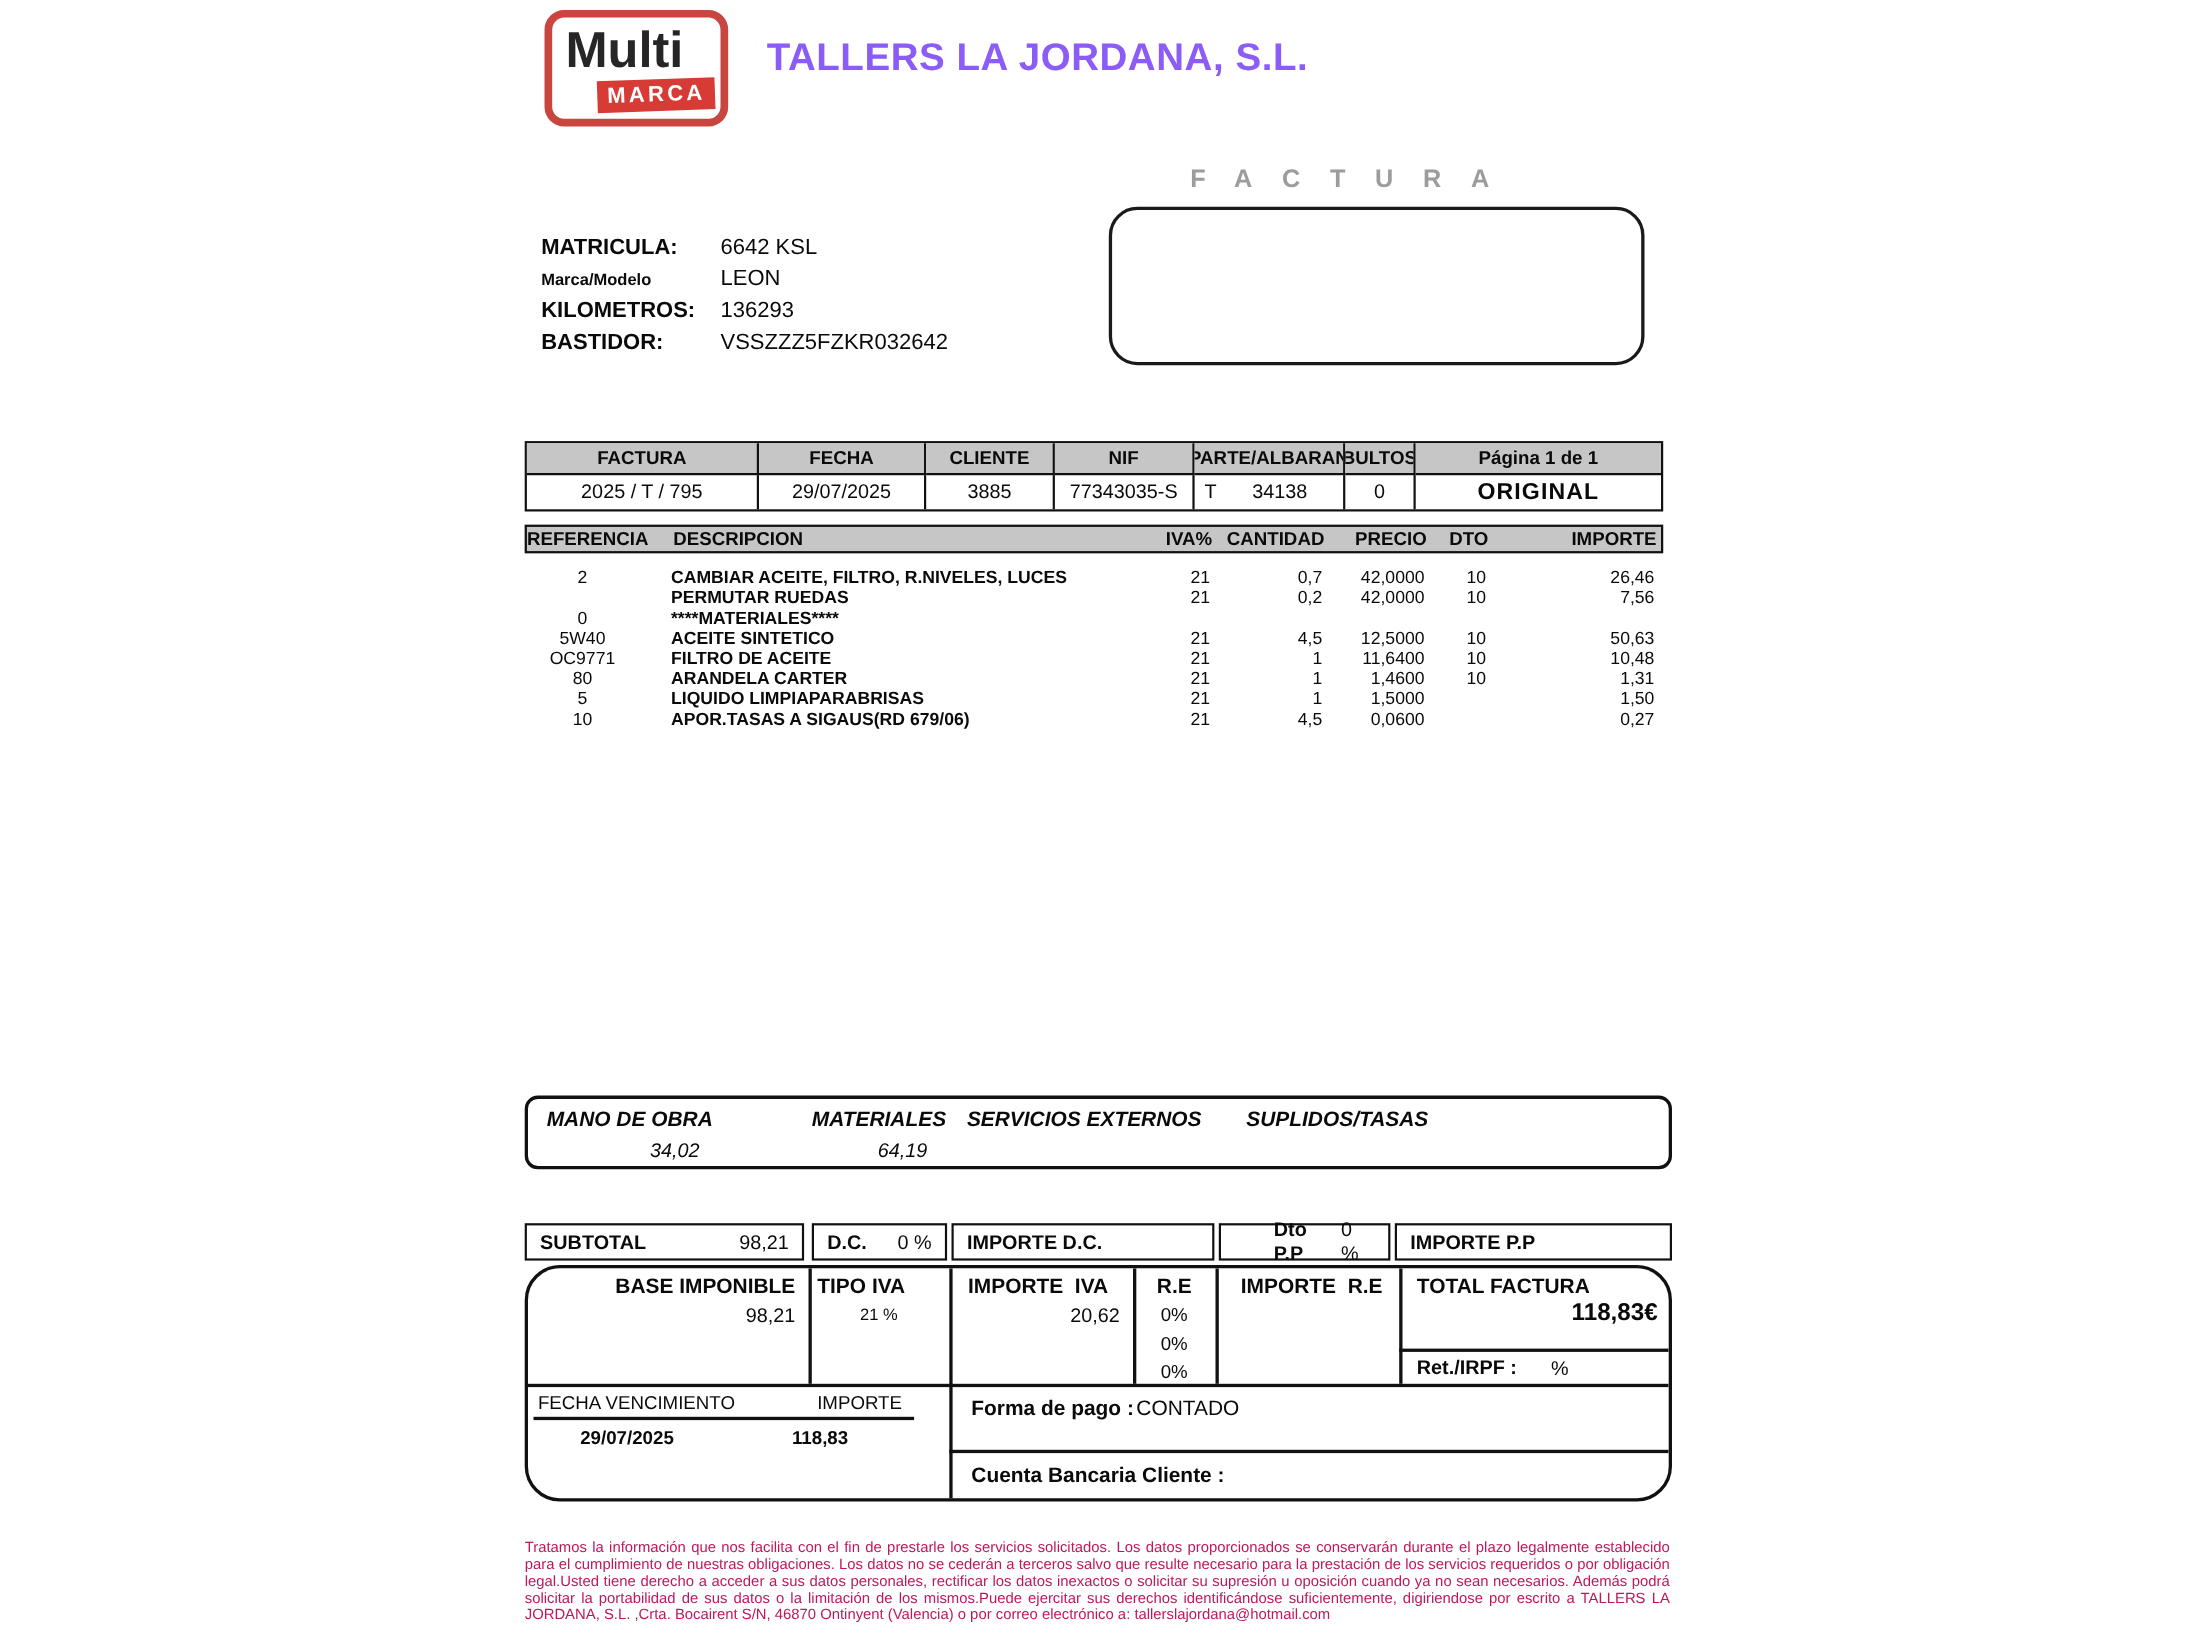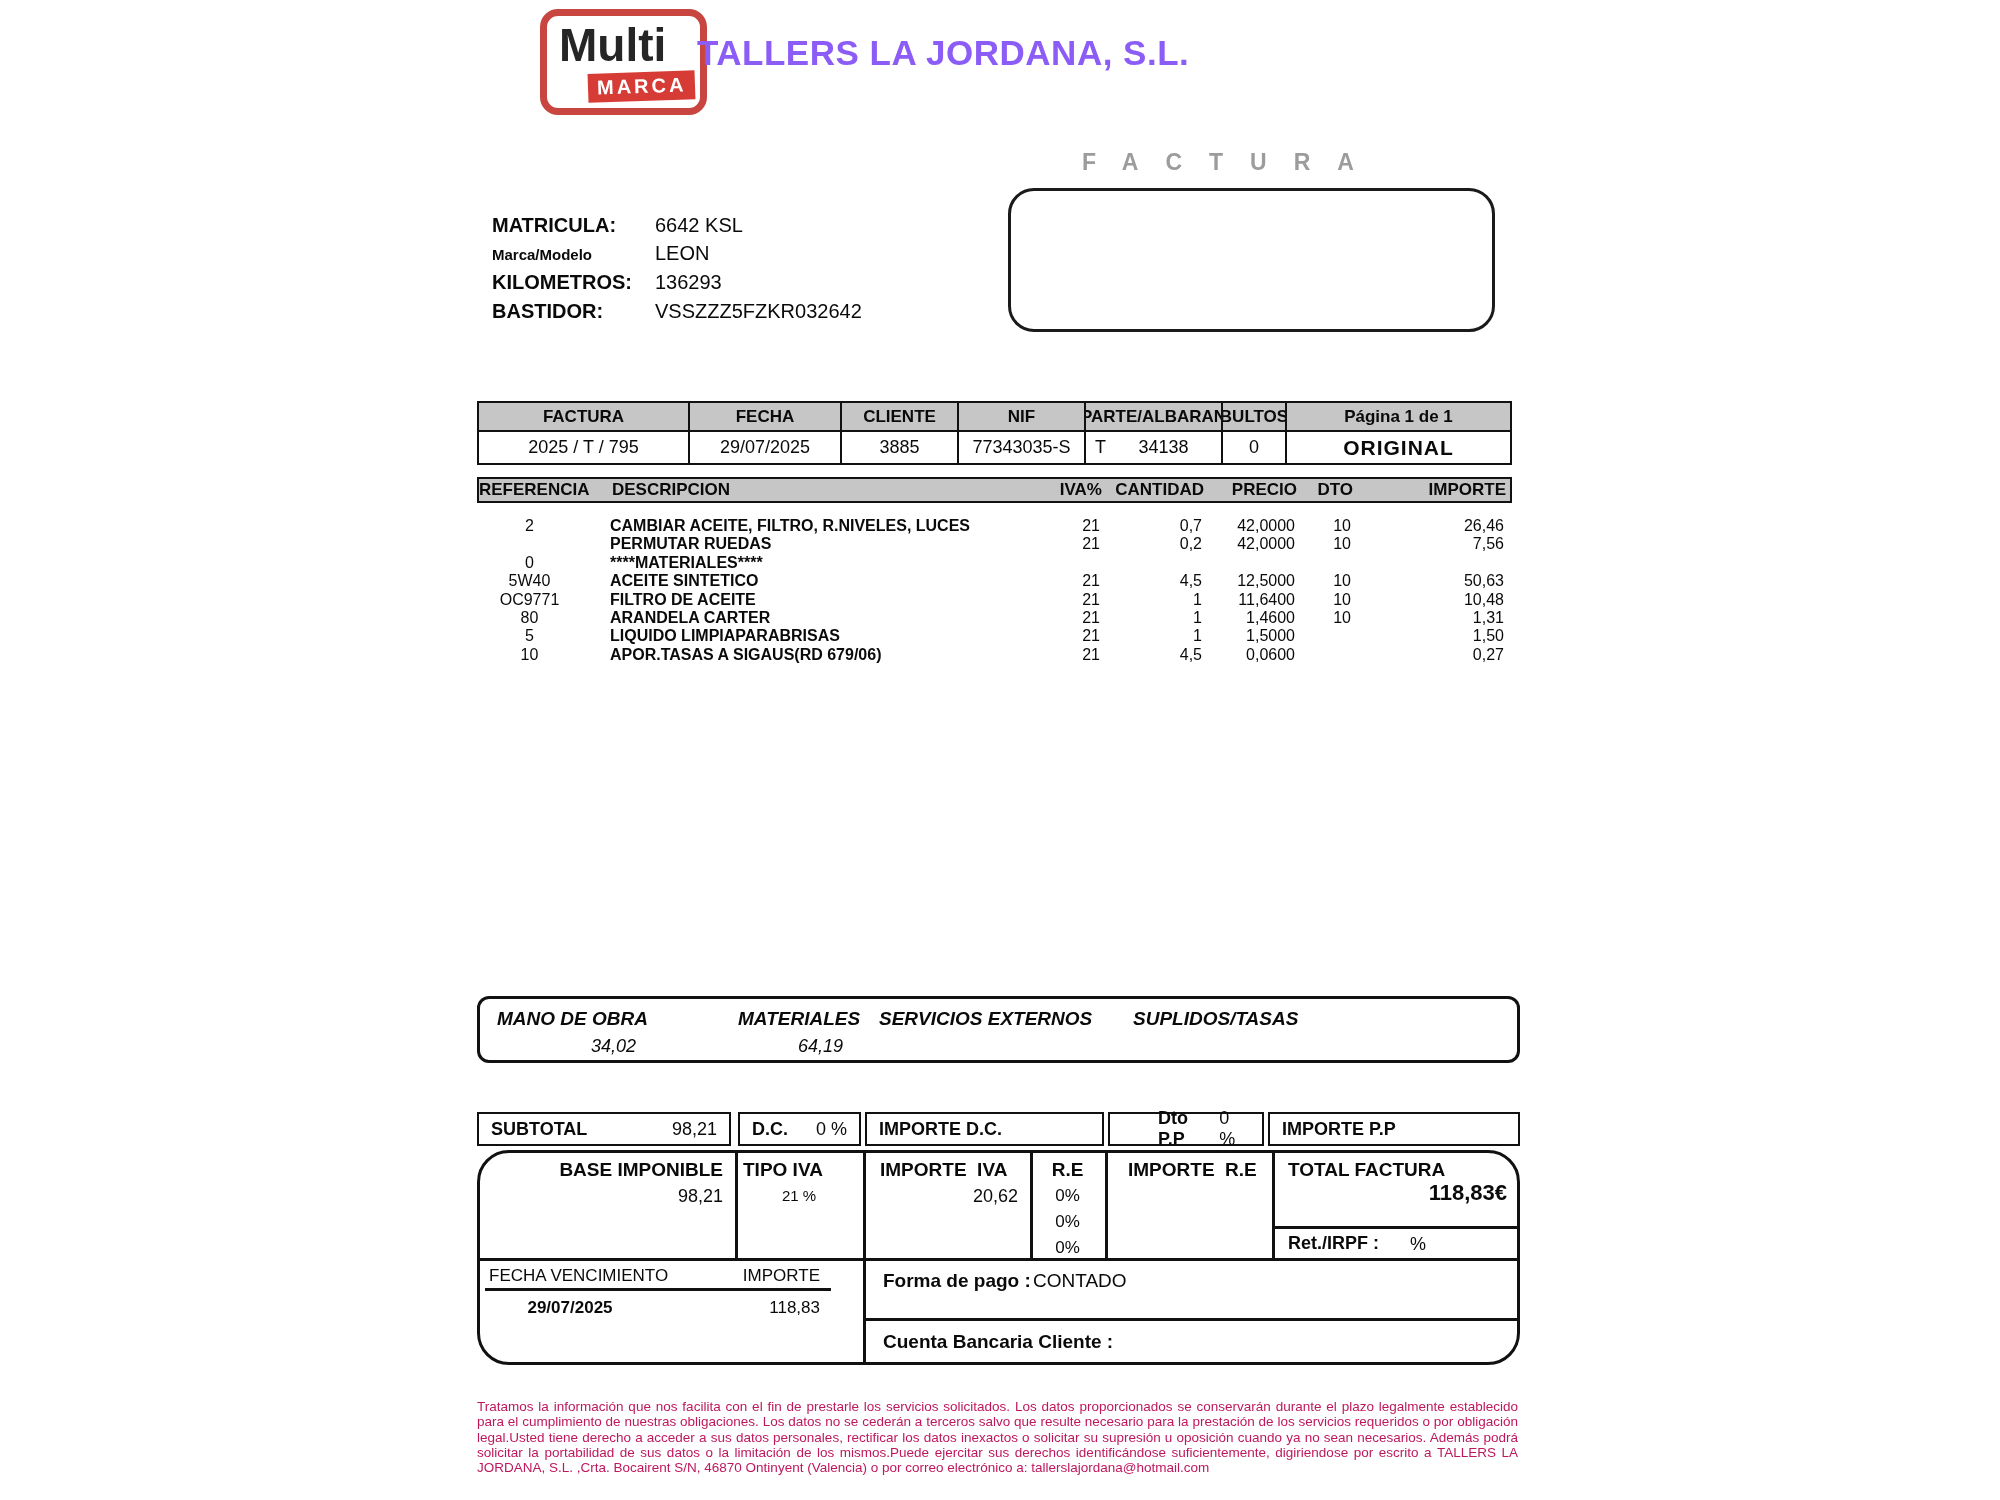--- a/index.html
+++ b/index.html
@@ -1,21 +1,21 @@
 <!DOCTYPE html>
 <html><head>
 <meta charset="utf-8">
 <style>
   html,body{margin:0;padding:0;background:#e8e8e8;}
   .page{position:relative;width:2000px;height:1500px;background:#ffffff;margin:0 auto;
         font-family:"Liberation Sans","DejaVu Sans",sans-serif;color:#0a0a0a;overflow:hidden;}
   .abs{position:absolute;}
 
   
-  .logo{left:495px;top:9px;width:167px;height:106px;border:7px solid #c94540;border-radius:18px;background:#fff;box-sizing:border-box;margin-left:45px;}
+  .logo{left:495px;top:9px;width:167px;height:106px;border:7px solid #c94540;border-radius:18px;background:#fff;box-sizing:border-box;}
   .logo-multi{left:12px;top:2px;font-size:46px;font-weight:700;color:#262626;letter-spacing:0;}
   .logo-marca{right:5px;bottom:7px;background:#d63c35;color:#fff;font-size:20px;font-weight:700;
               padding:3px 9px;letter-spacing:3px;transform:rotate(-2deg);}
 
   .company-name{left:697px;top:33px;font-size:35px;font-weight:800;color:#8b5cf6;letter-spacing:.5px;}
   .address{left:1280px;top:9px;font-size:21px;line-height:29px;color:#101010;}
 
   .doc-title{left:1082px;top:149px;font-size:23px;font-weight:700;letter-spacing:27px;color:#9c9c9c;}
   .client-box{left:1008px;top:188px;width:487px;height:144px;border:3px solid #1a1a1a;border-radius:26px;box-sizing:border-box;}
 
@@ -261,21 +261,21 @@
     <div class="abs bb-value" style="left:550px;width:75px;text-align:center;top:59px;font-size:17px;">0%</div>
     <div class="abs bb-value" style="left:550px;width:75px;text-align:center;top:85px;font-size:17px;">0%</div>
     <div class="abs" style="left:808px;width:219px;text-align:right;top:27px;font-size:22px;font-weight:700;">118,83€</div>
     <div class="abs bb-label" style="left:808px;top:80px;font-size:18px;">Ret./IRPF :</div>
     <div class="abs bb-value" style="left:930px;top:81px;">%</div>
 
     <div class="abs" style="left:9px;top:113px;font-size:17px;">FECHA VENCIMIENTO</div>
     <div class="abs" style="left:240px;width:100px;top:113px;font-size:17px;text-align:right;">IMPORTE</div>
     <div class="ul" style="left:5px;top:135px;width:346px;"></div>
     <div class="abs" style="left:10px;width:160px;top:145px;font-size:17px;font-weight:700;text-align:center;">29/07/2025</div>
-    <div class="abs" style="left:240px;width:100px;top:145px;font-size:17px;font-weight:400;text-align:right;">118,83</div>
+    <div class="abs" style="left:240px;width:100px;top:145px;font-size:17px;font-weight:700;">118,83</div>
 
     <div class="abs" style="left:403px;top:117px;font-size:19px;font-weight:700;">Forma de pago :</div>
     <div class="abs" style="left:553px;top:117px;font-size:19px;">CONTADO</div>
     <div class="abs" style="left:403px;top:178px;font-size:19px;font-weight:700;">Cuenta Bancaria Cliente :</div>
   </div>
 
   <div class="abs footer-legal">Tratamos la información que nos facilita con el fin de prestarle los servicios solicitados. Los datos proporcionados se conservarán durante el plazo legalmente establecido para el cumplimiento de nuestras obligaciones. Los datos no se cederán a terceros salvo que resulte necesario para la prestación de los servicios requeridos o por obligación legal.Usted tiene derecho a acceder a sus datos personales, rectificar los datos inexactos o solicitar su supresión u oposición cuando ya no sean necesarios. Además podrá solicitar la portabilidad de sus datos o la limitación de los mismos.Puede ejercitar sus derechos identificándose suficientemente, digiriendose por escrito a TALLERS LA JORDANA, S.L. ,Crta. Bocairent S/N, 46870 Ontinyent (Valencia) o por correo electrónico a: tallerslajordana@hotmail.com</div>
 
 </div>
 

